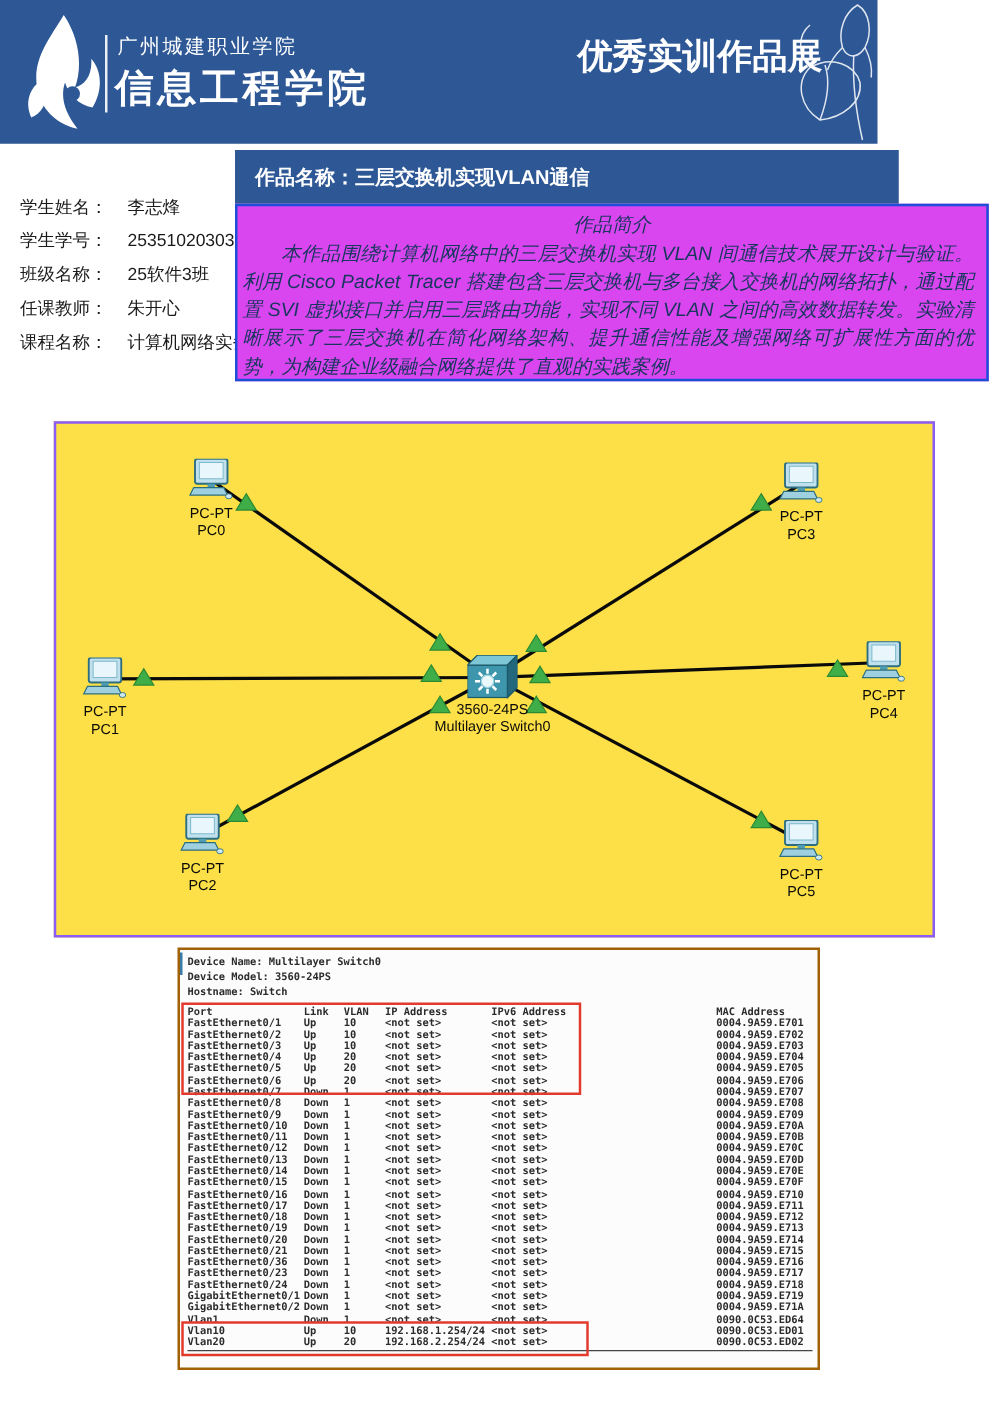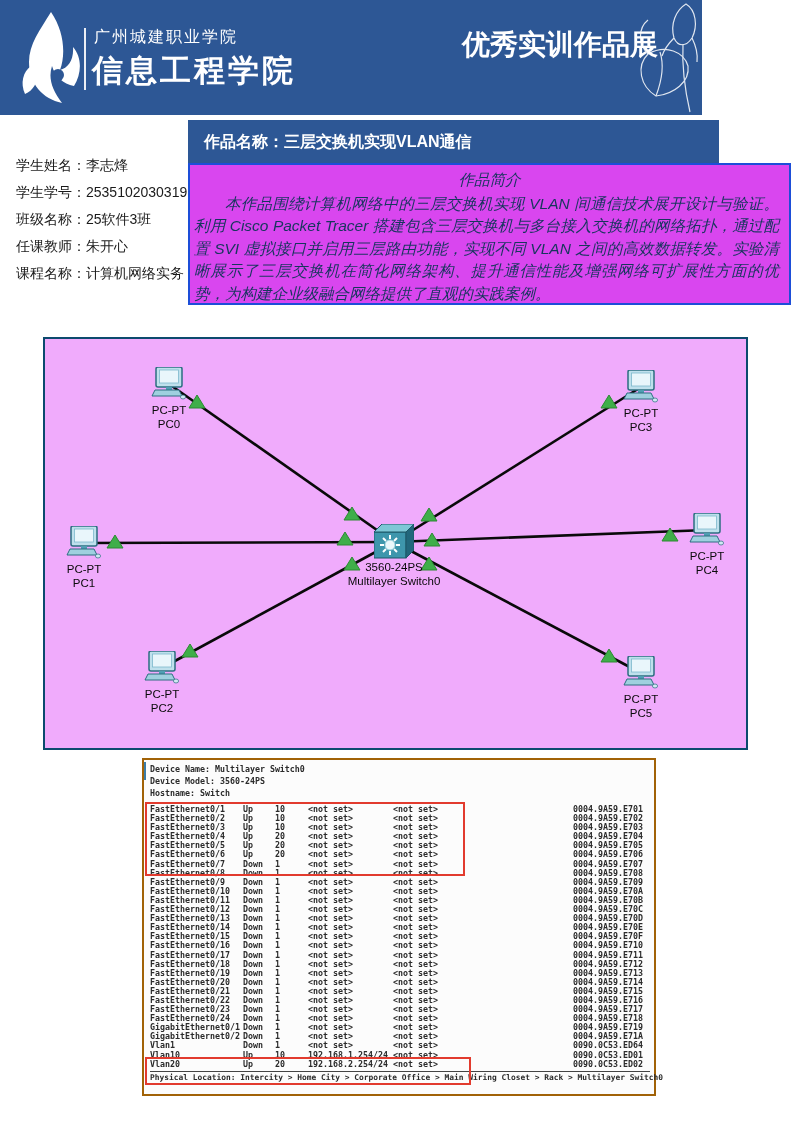--- a/index.html
+++ b/index.html
@@ -13,32 +13,32 @@
   .school-small{position:absolute;left:94px;top:27px;font-size:16px;letter-spacing:2px;color:#fff;}
   .school-big{position:absolute;left:92px;top:50px;font-size:31px;font-weight:700;letter-spacing:3px;color:#fff;font-family:Liberation Mono, monospace;}
   .banner-title{position:absolute;left:330px;top:27px;width:460px;text-align:center;color:#fff;font-weight:700;}
   .banner-line1{font-size:28px;line-height:35px;}
   .banner-line2{font-size:28px;line-height:35px;}
   .lotus{position:absolute;right:0;top:0;}
 
   
   .student-info{position:absolute;left:16px;top:152px;width:170px;}
   .si-row{height:27px;line-height:27px;font-size:14px;color:#1a1a1a;white-space:nowrap;}
-  .si-row .val{margin-left:0;}
+  .si-row .val{margin-left:16px;}
 
   
   .work-title-bar{position:absolute;left:188px;top:120px;width:531px;height:43px;background:#2d5795;}
   .work-title-bar span{display:block;padding:12px 0 0 16px;font-size:16px;font-weight:700;color:#fff;}
   .intro-box{position:absolute;left:188px;top:163px;width:599px;height:138px;border:2px solid #1d4ed8;background:#d946ef;font-style:italic;}
   .intro-heading{margin-top:5px;text-align:center;font-size:15.5px;color:#17365d;}
   .intro-text{margin:2px 10px 0 4px;font-size:15.5px;line-height:22.4px;color:#17365d;
               text-align:justify;text-indent:2em;}
 
   
-  .diagram{position:absolute;left:43px;top:337px;width:701px;height:409px;border:2px solid #0c4a6e;background:#f0abfc;}
+  .diagram{position:absolute;left:43px;top:337px;width:701px;height:409px;border:2px solid #8b5cf6;background:#fde047;}
 
   
   .terminal{position:absolute;left:142px;top:758px;width:500px;height:331px;border:2px solid #a16207;
             background:#fcfcfc;padding:3px 4px 0 6px;
             font-family:"DejaVu Sans Mono","Liberation Mono",monospace;font-weight:700;
             font-size:8.3px;color:#2b2b2b;}
   .scroll-notch{position:absolute;left:0;top:2px;width:2px;height:18px;background:#3a7ca8;}
   .t-info div{line-height:12px;white-space:nowrap;}
   .t-table{margin-top:6px;}
   .t-row{display:grid;grid-template-columns:93px 32px 33px 85px 180px 1fr;line-height:9.1px;white-space:nowrap;}
@@ -176,20 +176,28 @@
   </div>
 
   <div class="terminal">
     <div class="scroll-notch"></div>
     <div class="t-info">
       <div>Device Name: Multilayer Switch0</div>
       <div>Device Model: 3560-24PS</div>
       <div>Hostname: Switch</div>
     </div>
     <div class="t-table">
+      <div class="t-row" id="port-header">
+          <span>Port</span>
+          <span>Link</span>
+          <span>VLAN</span>
+          <span>IP Address</span>
+          <span>IPv6 Address</span>
+          <span>MAC Address</span>
+        </div>
       <div id="port-body">
           <div class="t-row">
             <span>FastEthernet0/1</span>
             <span>Up</span>
             <span>10</span>
             <span>&lt;not set&gt;</span>
             <span>&lt;not set&gt;</span>
             <span>0004.9A59.E701</span>
           </div>
           <div class="t-row">
@@ -346,21 +354,21 @@
           </div>
           <div class="t-row">
             <span>FastEthernet0/21</span>
             <span>Down</span>
             <span>1</span>
             <span>&lt;not set&gt;</span>
             <span>&lt;not set&gt;</span>
             <span>0004.9A59.E715</span>
           </div>
           <div class="t-row">
-            <span>FastEthernet0/22</span>
+            <span>FastEthernet0/36</span>
             <span>Down</span>
             <span>1</span>
             <span>&lt;not set&gt;</span>
             <span>&lt;not set&gt;</span>
             <span>0004.9A59.E716</span>
           </div>
           <div class="t-row">
             <span>FastEthernet0/23</span>
             <span>Down</span>
             <span>1</span>
@@ -412,18 +420,17 @@
             <span>Vlan20</span>
             <span>Up</span>
             <span>20</span>
             <span>192.168.2.254/24</span>
             <span>&lt;not set&gt;</span>
             <span>0090.0C53.ED02</span>
           </div>
         </div>
     </div>
     <div class="t-sep"></div>
-    <div class="t-loc">Physical Location: Intercity &gt; Home City &gt; Corporate Office &gt; Main Wiring Closet &gt; Rack &gt; Multilayer Switch0</div>
     <div class="hl hl1"></div>
     <div class="hl hl2"></div>
   </div>
 
 </div>
 
 </body></html>

